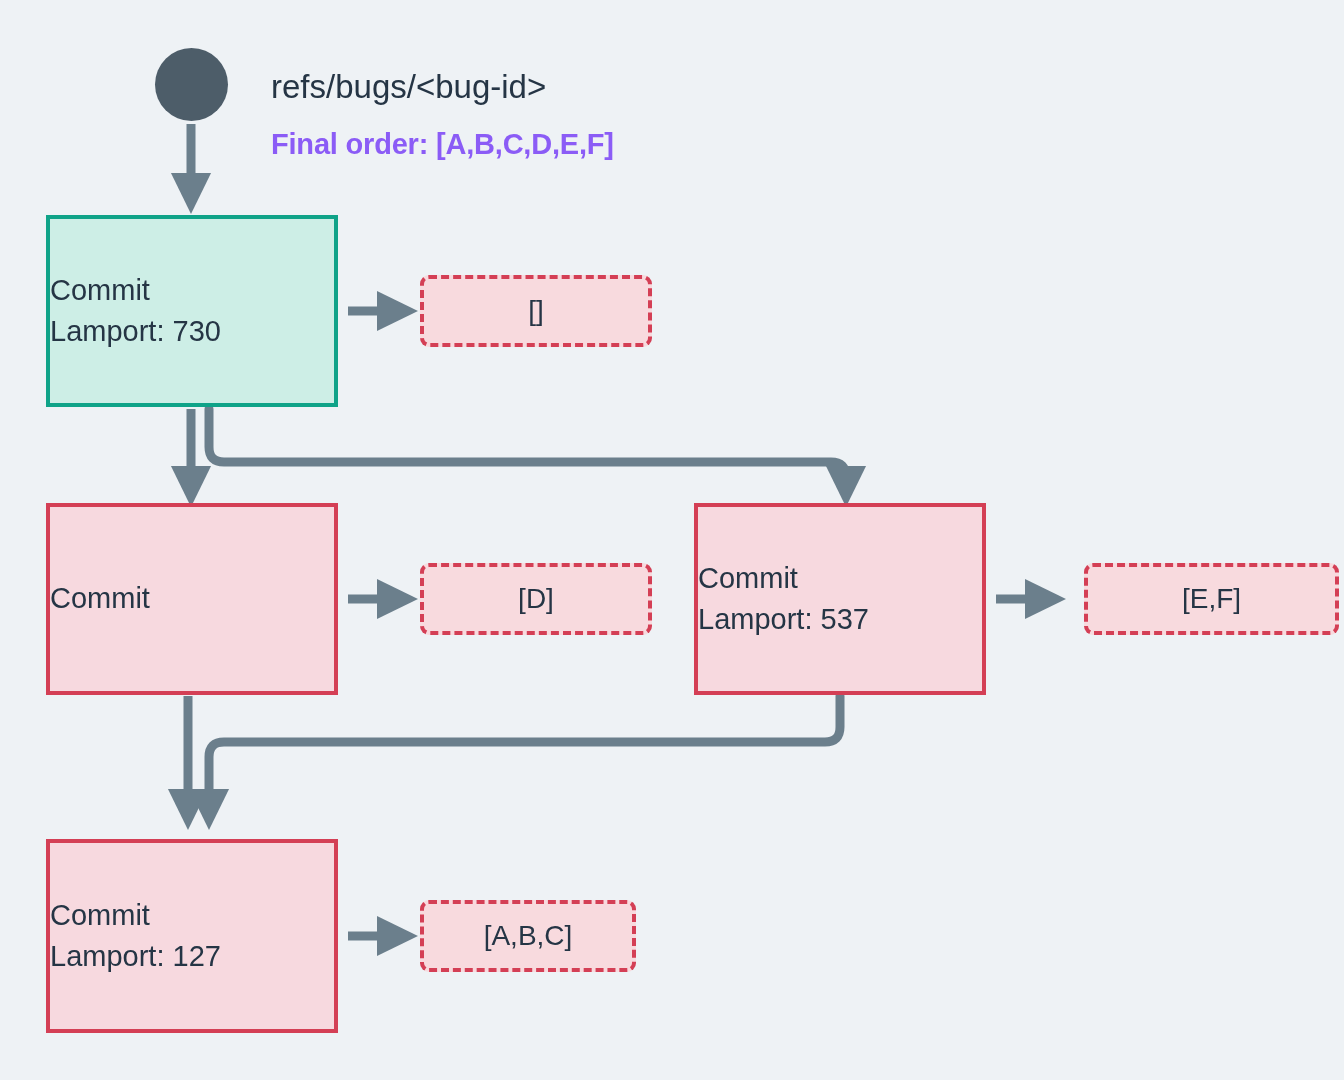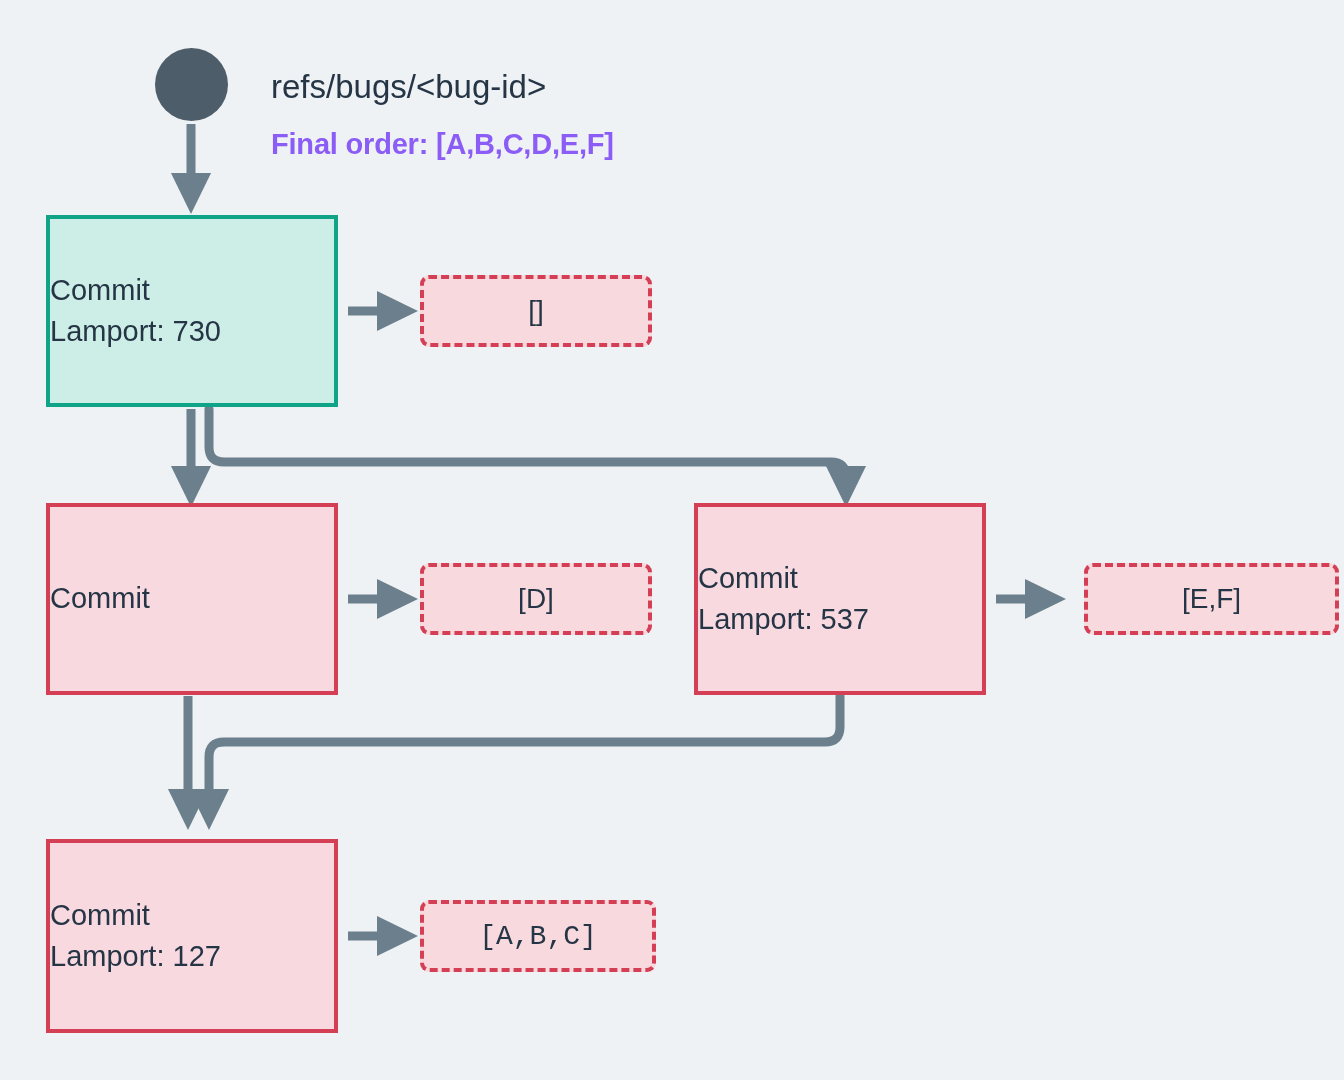--- a/index.html
+++ b/index.html
@@ -167,17 +167,17 @@
 
   <div class="payload" style="left:1068px; top:563px; width:255px; height:72px;margin-left:16px;">
     <span>[E,F]</span>
   </div>
 
   <div class="node node-commit node-pink" style="left:46px; top:839px; width:292px; height:194px;">
     <div class="node-line">Commit</div>
     <div class="node-line">Lamport: 127</div>
   </div>
 
-  <div class="payload" style="left:420px; top:900px; width:236px; height:72px;font-family:Liberation Mono, monospace;">
+  <div class="payload" style="left:420px; top:900px; width:216px; height:72px;">
     <span>[A,B,C]</span>
   </div>
 
 </div>
 
 </body></html>

